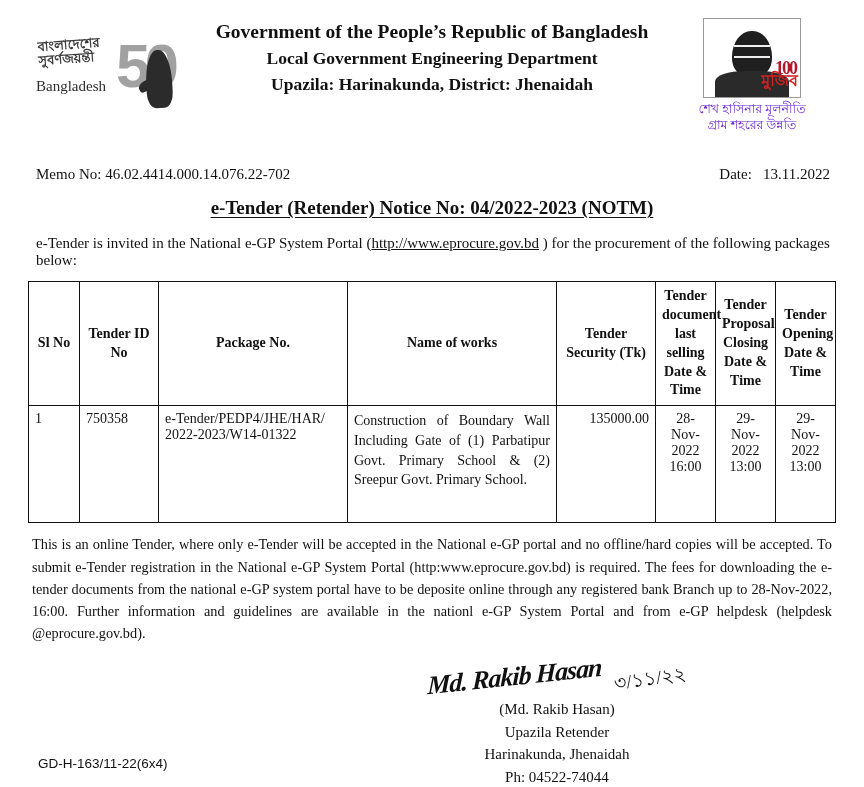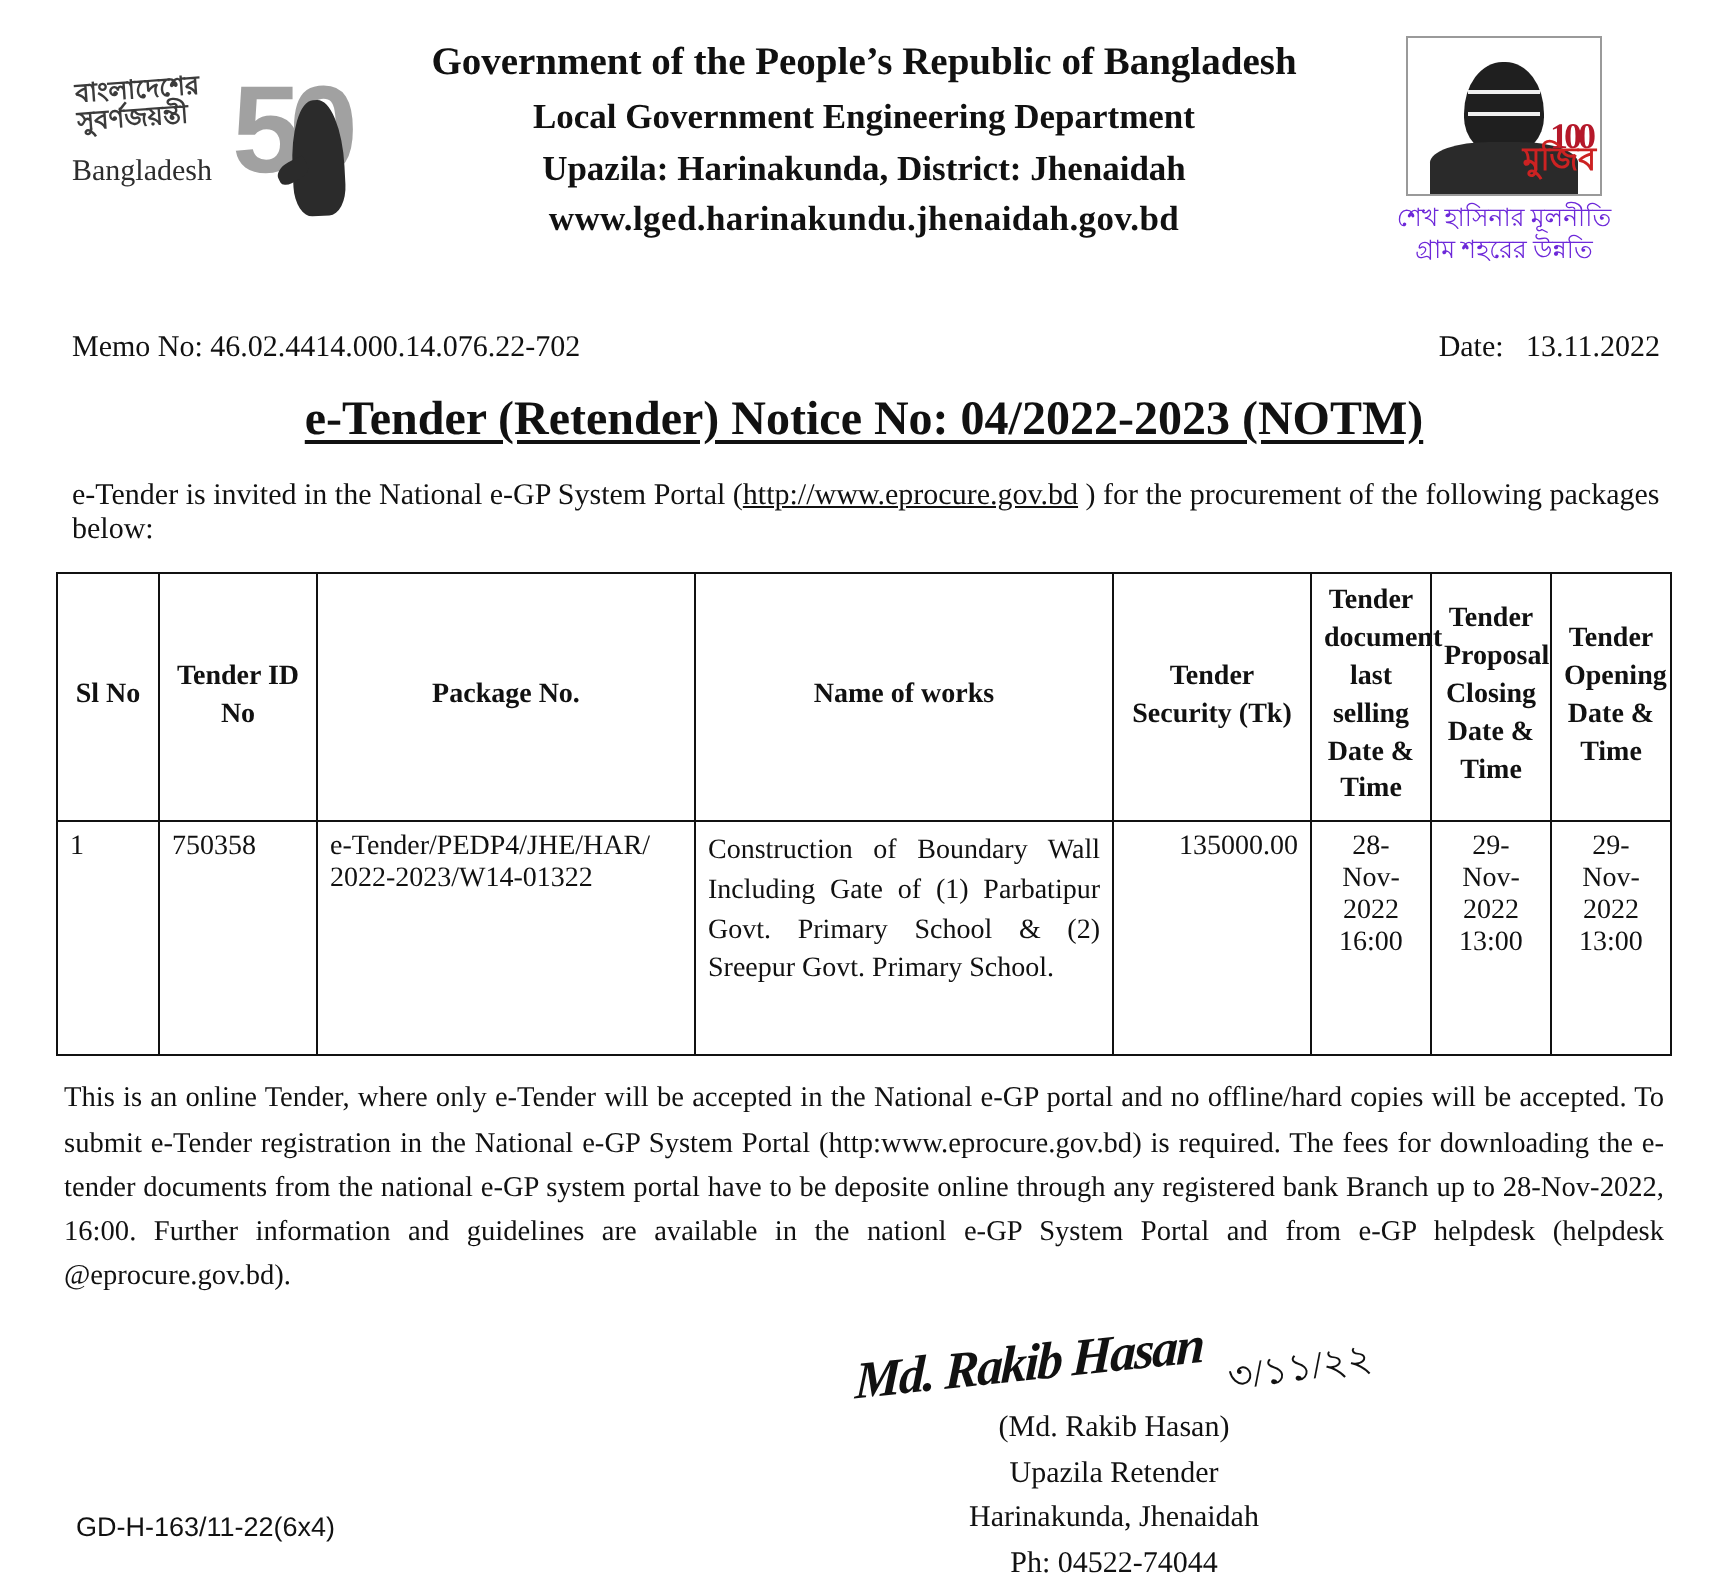--- a/index.html
+++ b/index.html
@@ -189,21 +189,21 @@
     justify-content: space-between;
     align-items: baseline;
     font-size: 15px;
     margin-top: 16px;
     padding: 0 6px 0 8px;
   }
 
   
   .notice-title {
     text-align: center;
-    font-size: 24px;
+    font-size: 19px;
     font-weight: bold;
     margin-top: 14px;
     text-decoration: underline;
     text-underline-offset: 3px;
   }
 
   .invite-line {
     font-size: 15px;
     margin-top: 16px;
     padding-left: 8px;
@@ -304,21 +304,20 @@
       <div class="bn-script">বাংলাদেশের<br>সুবর্ণজয়ন্তী</div>
       <div class="five-zero">50</div>
       <div class="silhouette"></div>
       <div class="bn-word">Bangladesh</div>
     </div>
 
     <div class="header-center">
       <div class="h-line1">Government of the People’s Republic of Bangladesh</div>
       <div class="h-line2">Local Government Engineering Department</div>
       <div class="h-line4">Upazila: Harinakunda, District: Jhenaidah</div>
-      <div class="h-line5">www.lged.harinakundu.jhenaidah.gov.bd</div>
     </div>
 
     <div class="logo-right">
       <div class="frame">
         <div class="face"></div>
         <div class="glasses"></div>
         <div class="body"></div>
         <div class="mb-100">100</div>
         <div class="mb-text">মুজিব</div>
       </div>

